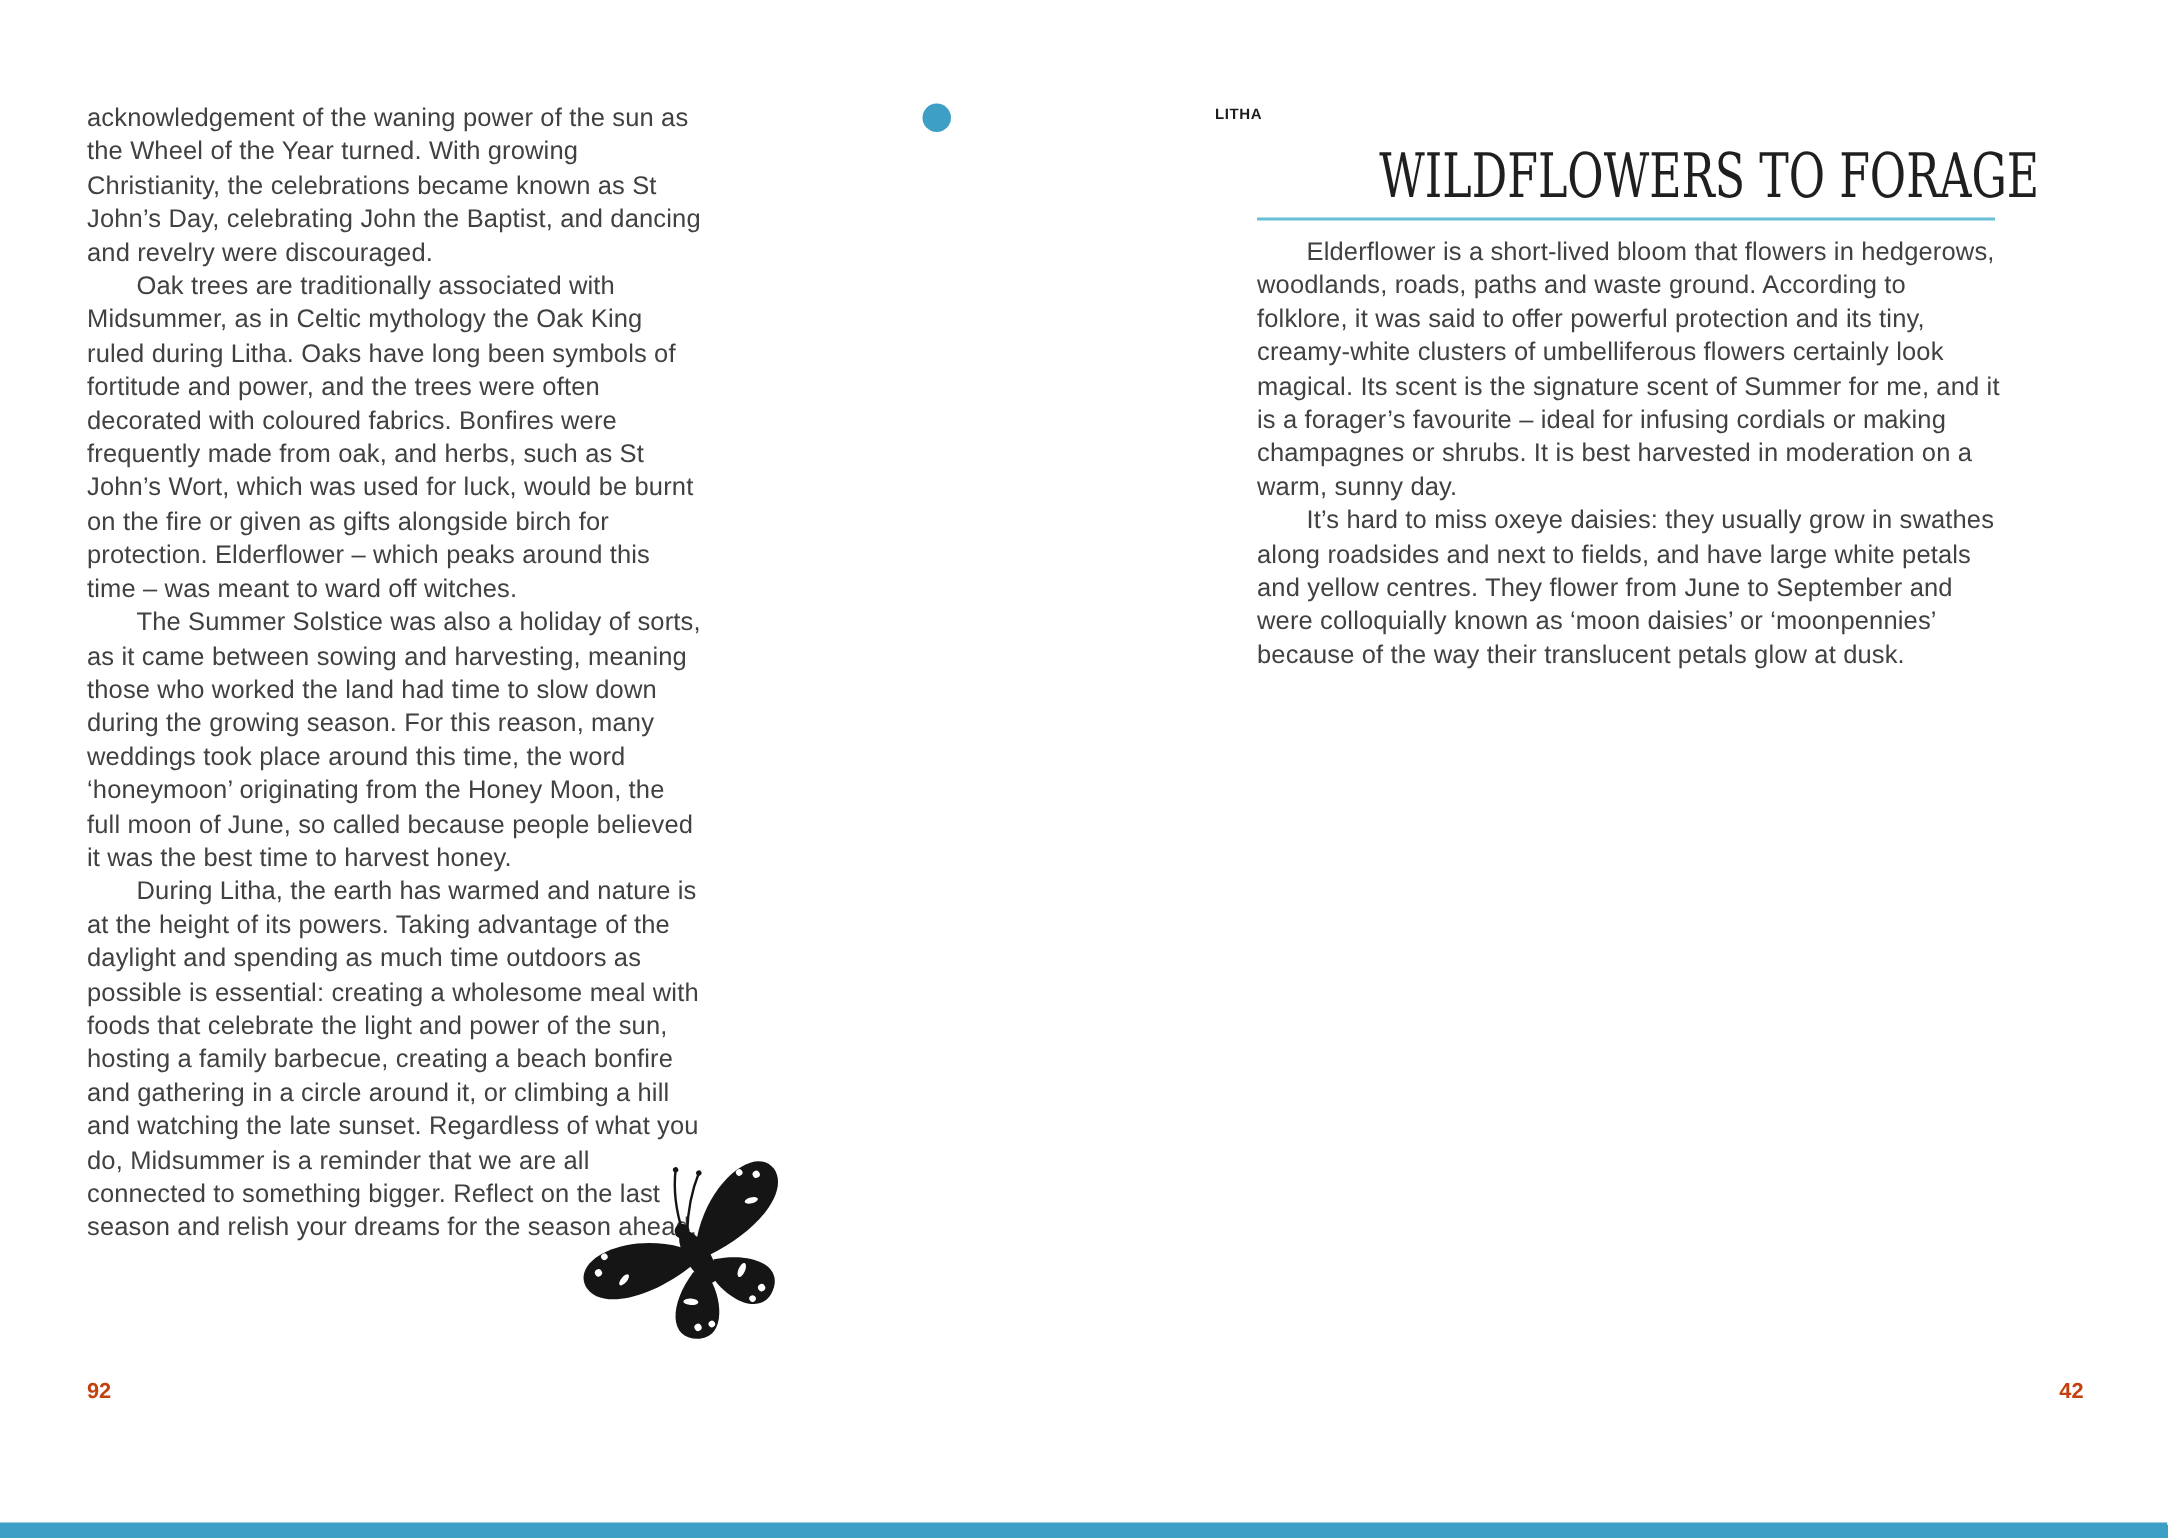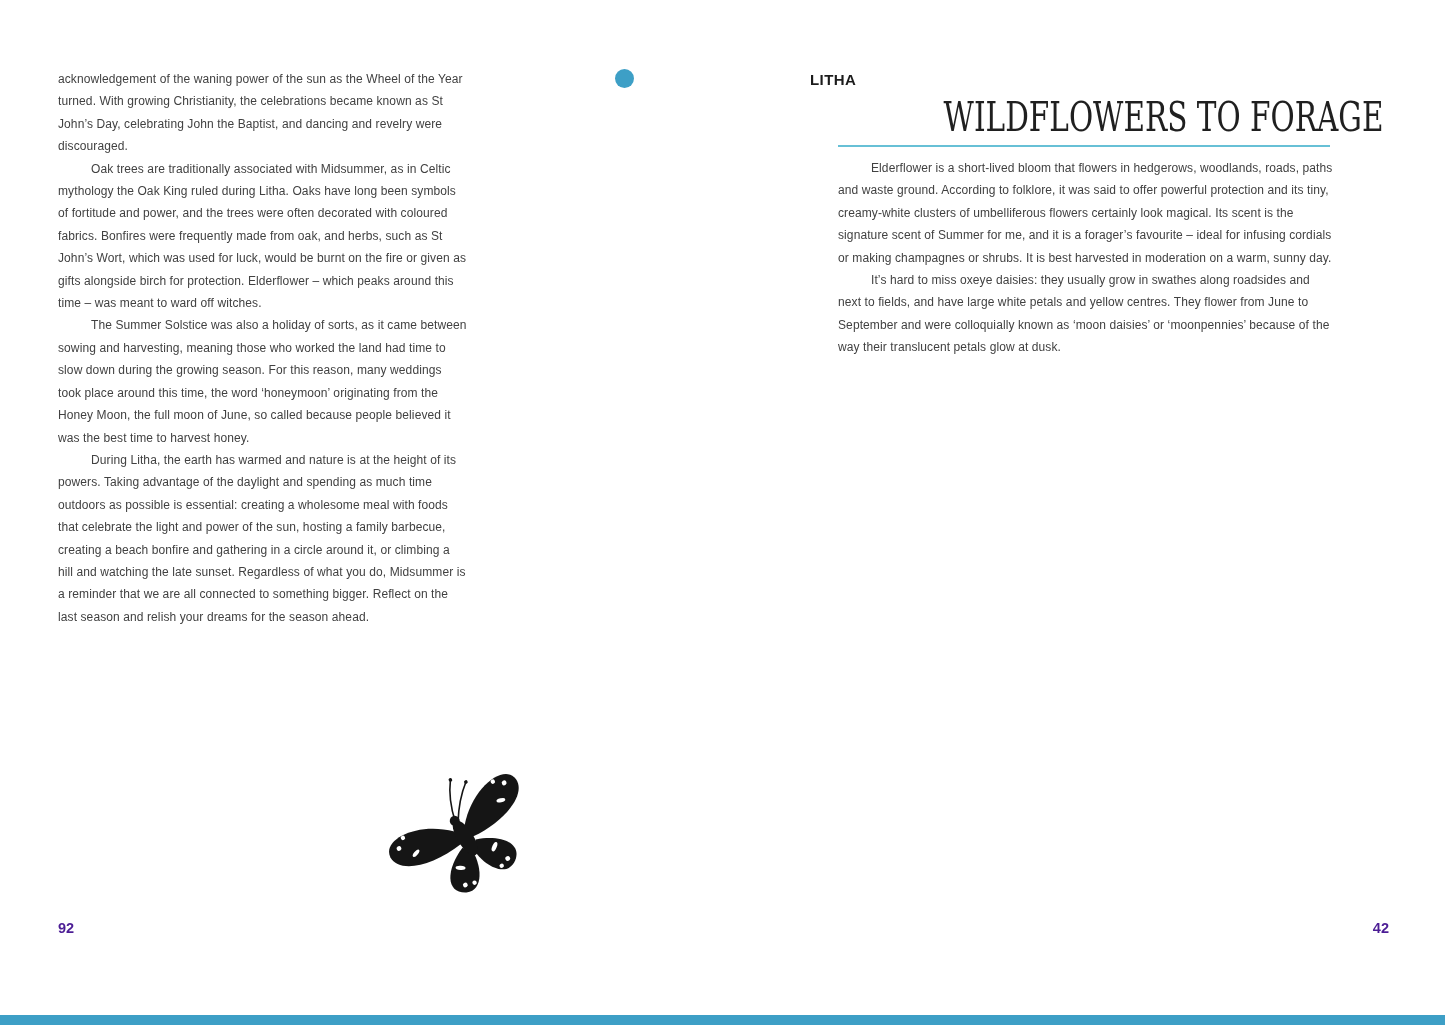--- a/index.html
+++ b/index.html
@@ -4,45 +4,45 @@
 <style>
   html, body { margin:0; padding:0; }
   body {
     width:1445px; height:1025px;
     background:#ffffff;
     font-family:"Liberation Sans", sans-serif;
     color:#404040;
     position:relative;
     overflow:hidden;
   }
-  .bodytext { font-size:12px; line-height:22.4px; letter-spacing:0.1px; color:#414141; }
+  .bodytext { font-size:17px; line-height:22.4px; letter-spacing:0.1px; color:#414141; }
   .bodytext p { margin:0; }
   .bodytext p.indent { text-indent:33px; }
 
   .left-col  { position:absolute; left:58px;  top:68px;  width:410px; }
   .right-col { position:absolute; left:838px; top:157px; width:496px; }
 
   .kicker {
     position:absolute; left:810px; top:71px;
-    font-size:15px; font-weight:bold; color:#1c1c1c; letter-spacing:0.4px;
+    font-size:10px; font-weight:bold; color:#1c1c1c; letter-spacing:0.4px;
   }
-  .title-wrap { position:absolute; left:858px; top:93px; width:492px; text-align:right; }
+  .title-wrap { position:absolute; left:834px; top:93px; width:492px; text-align:right; }
   .title {
     display:inline-block;
     font-family:"DejaVu Serif", serif;
     font-size:41px; font-weight:400; color:#1f1f1f;
     white-space:nowrap;
     transform:scaleX(0.72); transform-origin:center;
     letter-spacing:0px;
   }
   .divider { position:absolute; left:838px; top:145px; width:492px; height:2px; }
 
   .dot { position:absolute; left:615px; top:69px; width:19px; height:19px; border-radius:50%; }
 
-  .pagenum { position:absolute; font-size:14.5px; font-weight:bold; color:#4c1d95; }
+  .pagenum { position:absolute; font-size:14.5px; font-weight:bold; color:#c2410c; }
   .pagenum-left  { left:58px;  top:920px; }
   .pagenum-right { right:56px; top:920px; }
 
   .butterfly { position:absolute; left:388px; top:762px; width:160px; height:150px; }
 
   .bottom-bar { position:absolute; left:0; bottom:0; width:100%; height:10px; }
 </style>
 </head>
 <body>
 

